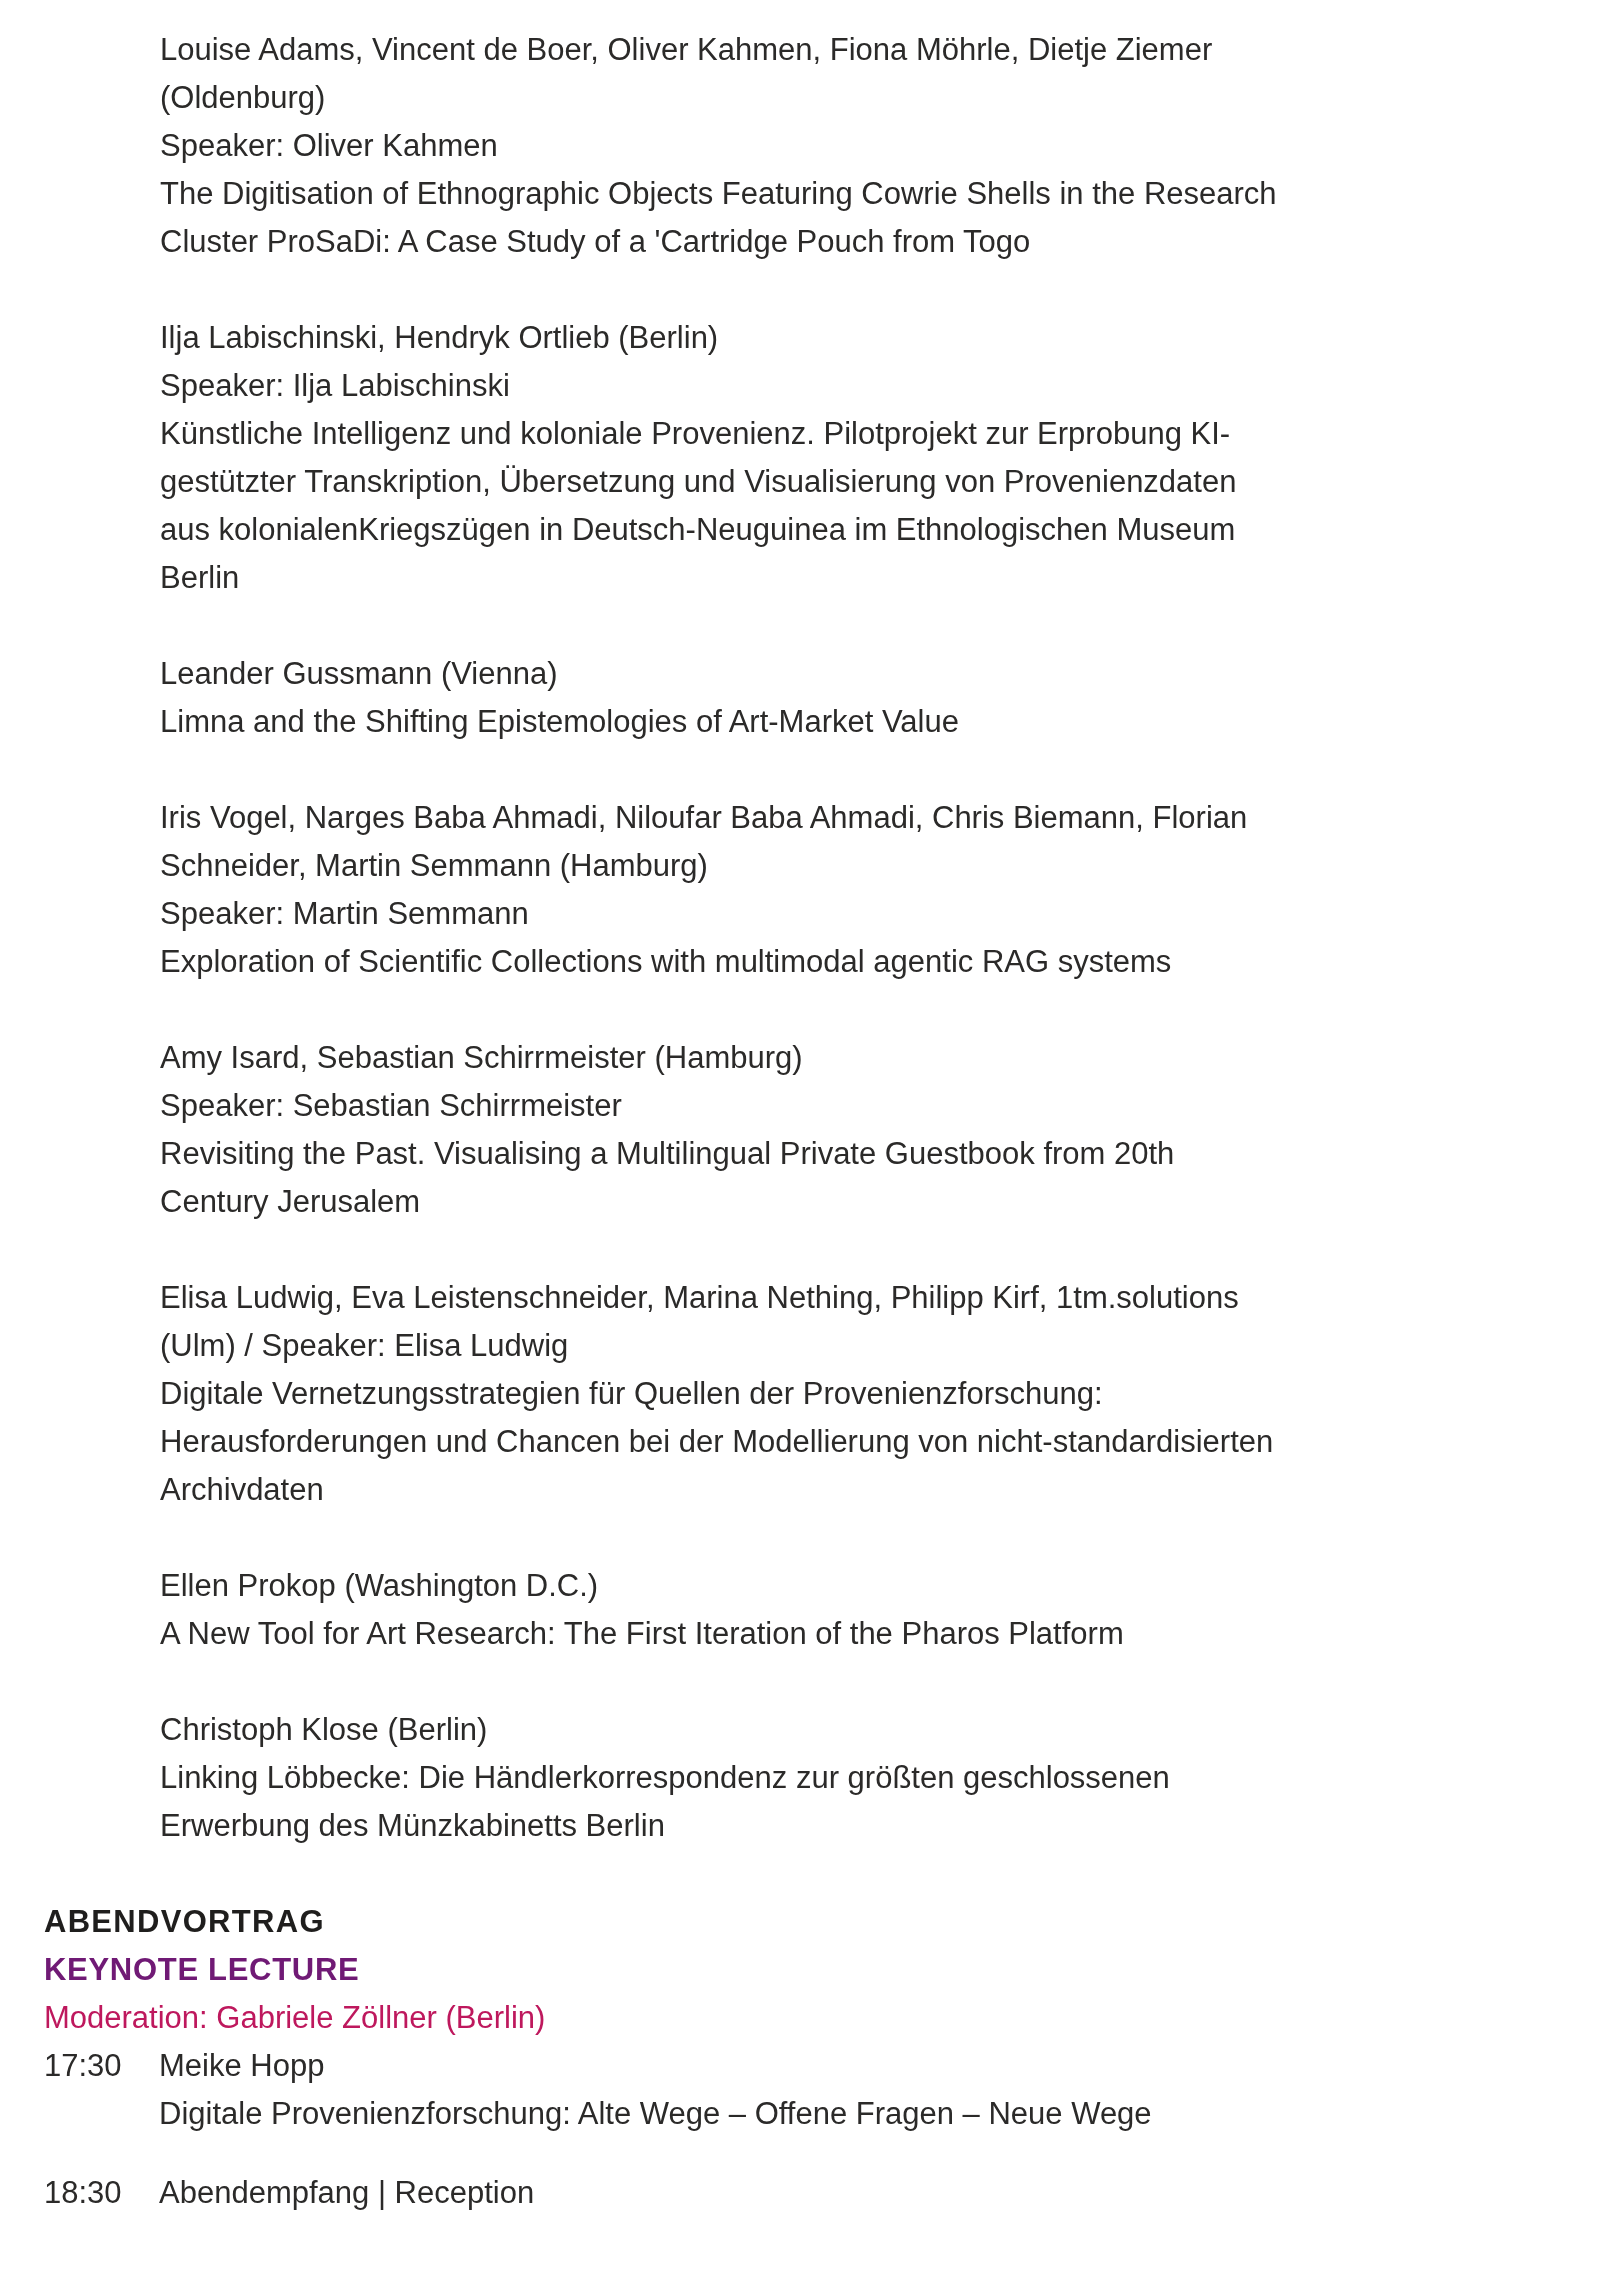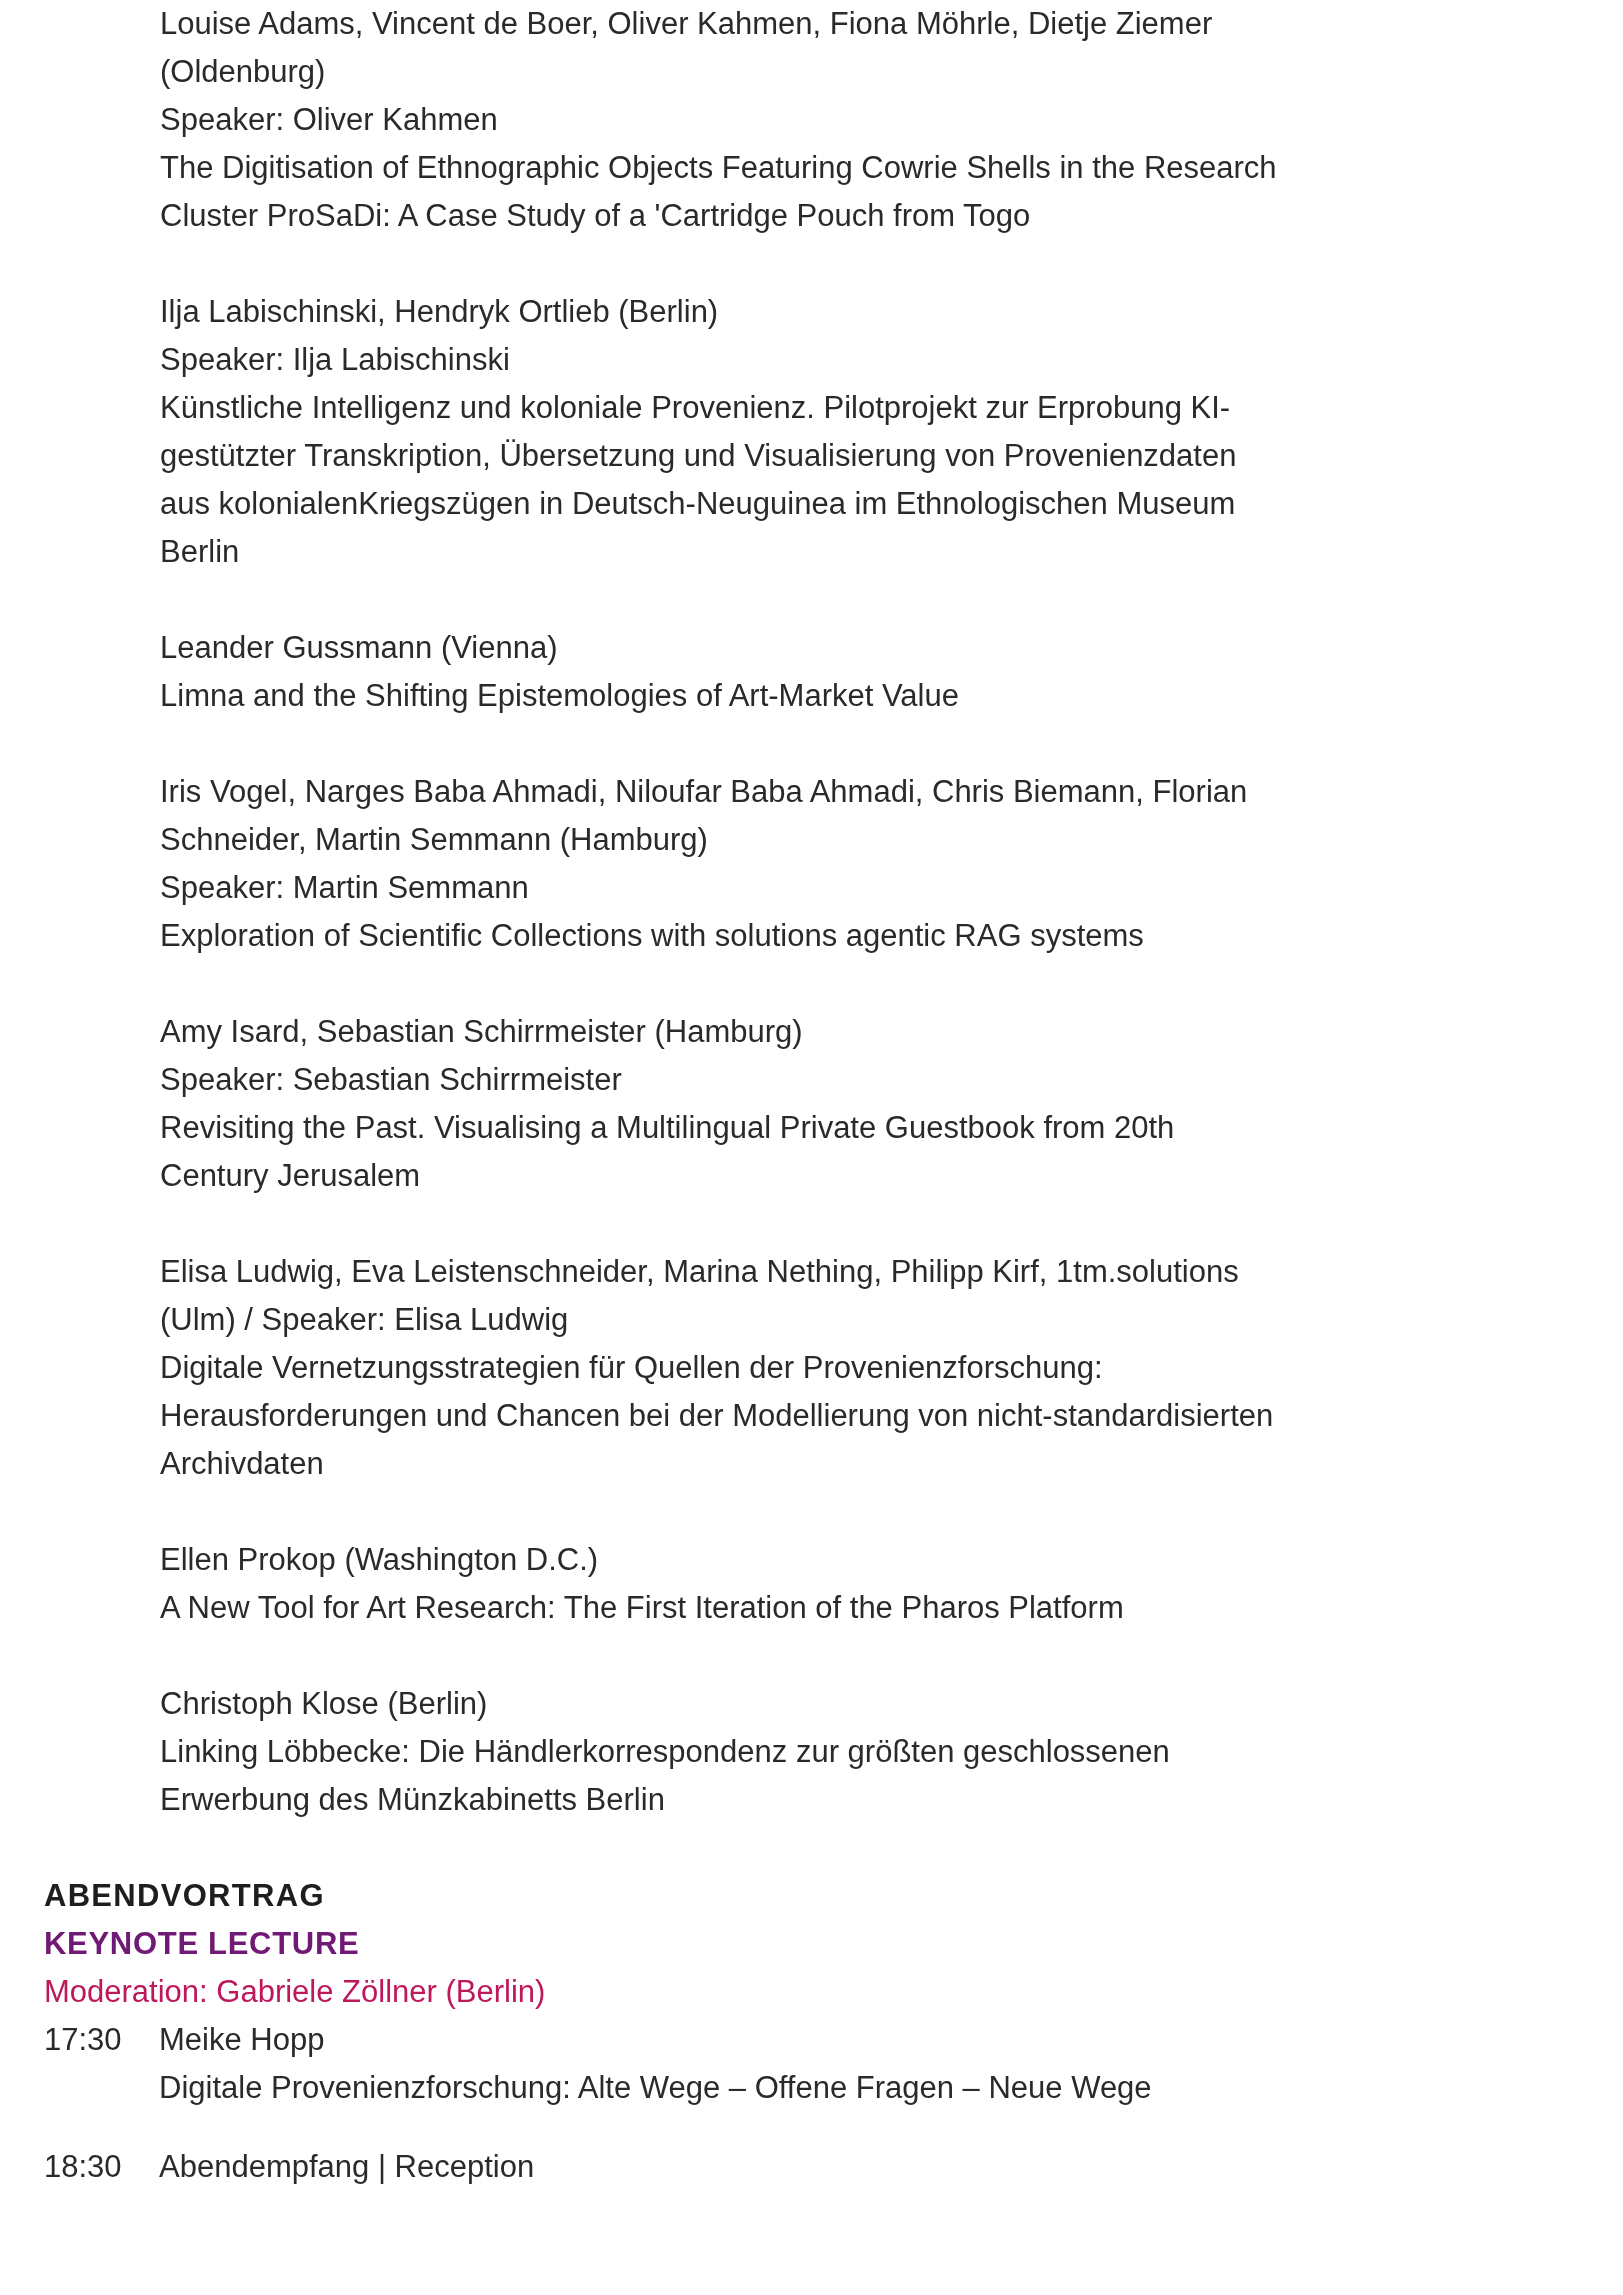--- a/index.html
+++ b/index.html
@@ -8,21 +8,21 @@
     width: 1623px;
     height: 2295px;
     background: #ffffff;
     overflow: hidden;
   }
   .page {
     position: relative;
     width: 1623px;
     height: 2295px;
     box-sizing: border-box;
-    padding-top: 0;
+    padding-top: 26px;
     font-family: "Liberation Sans", "DejaVu Sans", sans-serif;
     font-size: 31px;
     line-height: 48px;
     color: #2b2a29;
     background: #ffffff;
   }
   .session {
     margin: 0 0 48px 160px;
   }
   .tline {
@@ -80,21 +80,21 @@
         <div class="tline">Berlin</div>
       </div>
     <div class="session">
         <div class="tline">Leander Gussmann (Vienna)</div>
         <div class="tline">Limna and the Shifting Epistemologies of Art-Market Value</div>
       </div>
     <div class="session">
         <div class="tline">Iris Vogel, Narges Baba Ahmadi, Niloufar Baba Ahmadi, Chris Biemann, Florian</div>
         <div class="tline">Schneider, Martin Semmann (Hamburg)</div>
         <div class="tline">Speaker: Martin Semmann</div>
-        <div class="tline">Exploration of Scientific Collections with solutions agentic RAG systems</div>
+        <div class="tline">Exploration of Scientific Collections with multimodal agentic RAG systems</div>
       </div>
     <div class="session">
         <div class="tline">Amy Isard, Sebastian Schirrmeister (Hamburg)</div>
         <div class="tline">Speaker: Sebastian Schirrmeister</div>
         <div class="tline">Revisiting the Past. Visualising a Multilingual Private Guestbook from 20th</div>
         <div class="tline">Century Jerusalem</div>
       </div>
     <div class="session">
         <div class="tline">Elisa Ludwig, Eva Leistenschneider, Marina Nething, Philipp Kirf, 1tm.solutions</div>
         <div class="tline">(Ulm) / Speaker: Elisa Ludwig</div>

